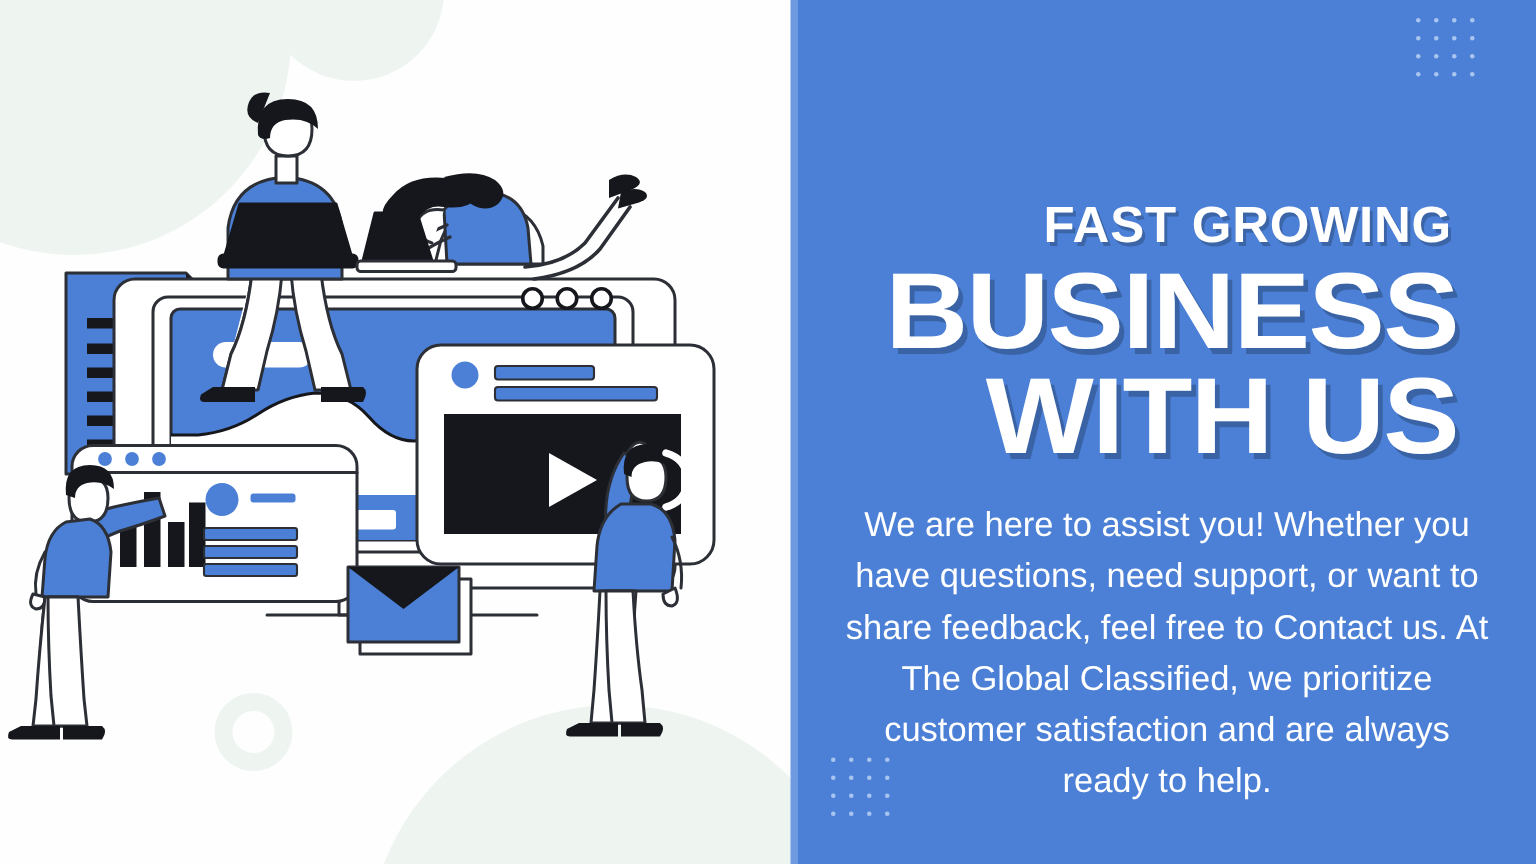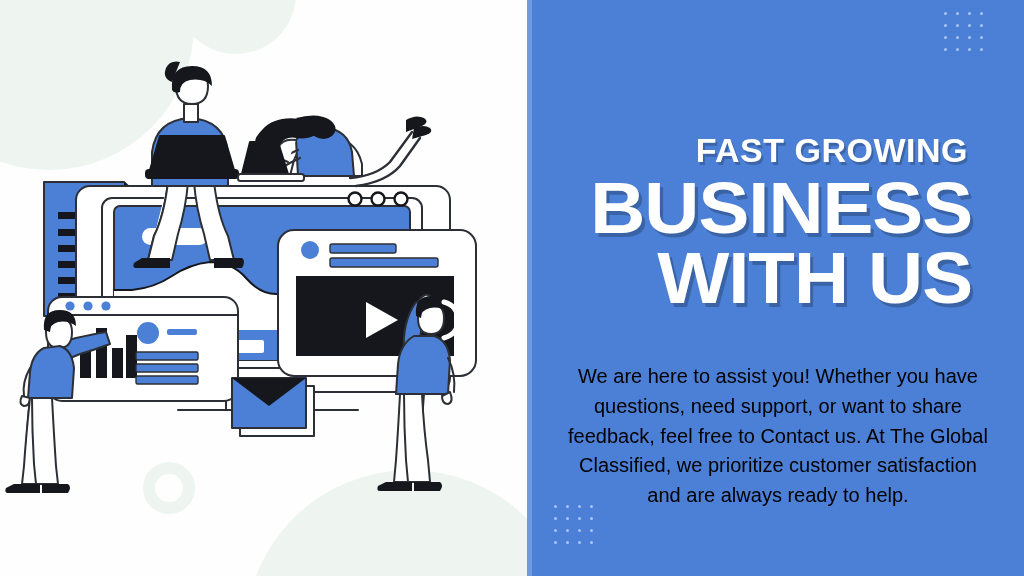--- a/index.html
+++ b/index.html
@@ -82,26 +82,26 @@
     color:#ffffff;
     font-size:72px; font-weight:bold;
     line-height:0.97;
     letter-spacing:-1px;
     text-shadow:3px 4px 0 rgba(30,45,75,0.35);
     transform:scaleX(1.06);
     transform-origin:right center;
   }
   .headline span { display:block; white-space:nowrap; }
   .body-copy {
-    position:absolute; left:560px - 532px; top:362px;
+    position:absolute; left:560px - 532px; top:332px;
     left:28px;
     width:436px;
     text-align:center;
-    color:#000000;
-    font-size:20px;
+    color:#ffffff;
+    font-size:23px;
     line-height:1.49;
   }
   .cta {
     position:absolute; left:243px; top:489px;
     width:198px; height:47px;
     background:#fdfdfd;
     border:none; border-radius:24px;
     color:#4b80d6;
     font-family:"Liberation Sans", sans-serif;
     font-size:18px; font-weight:bold;

